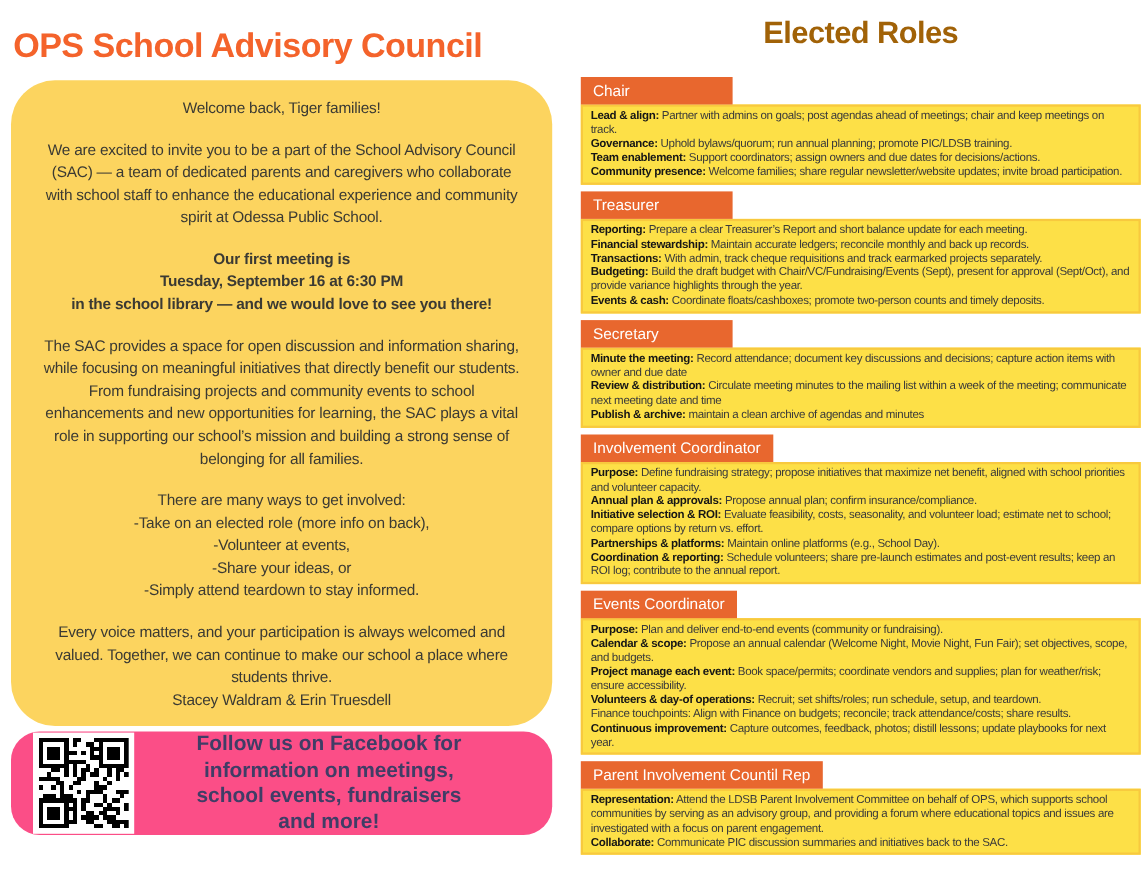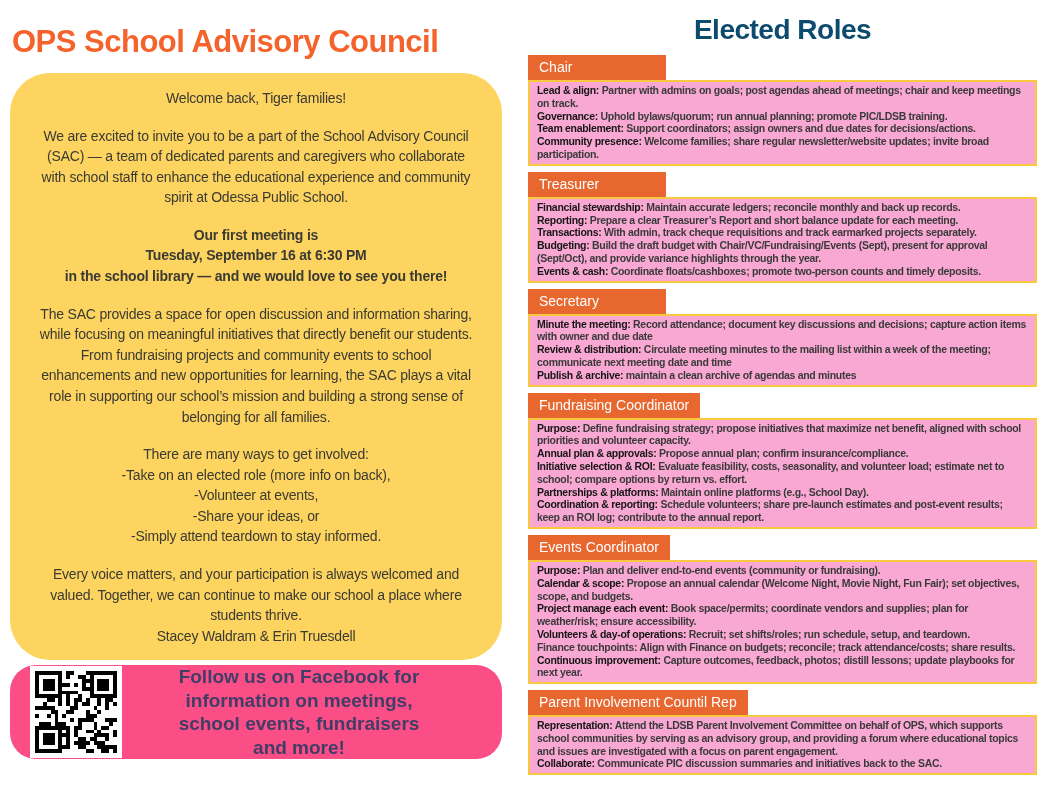--- a/index.html
+++ b/index.html
@@ -35,32 +35,32 @@
     box-sizing:border-box;padding:5px;display:flex;
   }
   .qr-box svg{width:100%;height:100%;shape-rendering:crispEdges;}
   .fb-text{
     flex:1;text-align:center;color:#403D66;font-weight:700;
     font-size:19px;line-height:1.24;padding-right:26px;
   }
 
   
   .roles-title{
-    margin:8px 0 9px;font-size:28px;font-weight:800;text-align:center;
-    color:#0c4a6e;letter-spacing:-0.5px;
+    margin:8px 0 24px;font-size:28px;font-weight:800;text-align:center;
+    color:#a16207;letter-spacing:-0.5px;
   }
   .role-section{margin-bottom:6px;}
   .role-tab{
     display:inline-block;background:#E8672E;color:#ffffff;font-weight:400;
     font-size:14px;line-height:17px;padding:4px 11px;min-width:116px;
     vertical-align:bottom;
   }
   .role-box{
-    border:2px solid #F8C93E;background:#f9a8d4;padding:2px 7px 3px;
-    font-size:10.5px;line-height:1.22;letter-spacing:-0.3px;color:#3A3A3A;font-weight:bold;
+    border:2px solid #F8C93E;background:#fde047;padding:2px 7px 3px;
+    font-size:10.5px;line-height:1.22;letter-spacing:-0.3px;color:#3A3A3A;
   }
   .entry b{color:#161616;}
 </style>
 </head>
 <body>
 
 <div class="page">
 
   <div class="col-left">
     <h1 class="page-title">OPS School Advisory Council</h1>
@@ -337,39 +337,39 @@
         <div class="entry"><b>Lead &amp; align:</b><span> Partner with admins on goals; post agendas ahead of meetings; chair and keep meetings on track.</span></div>
         <div class="entry"><b>Governance:</b><span> Uphold bylaws/quorum; run annual planning; promote PIC/LDSB training.</span></div>
         <div class="entry"><b>Team enablement:</b><span> Support coordinators; assign owners and due dates for decisions/actions.</span></div>
         <div class="entry"><b>Community presence:</b><span> Welcome families; share regular newsletter/website updates; invite broad participation.</span></div>
       </div>
     </div>
 
     <div class="role-section">
       <div class="role-tab">Treasurer</div>
       <div class="role-box">
+        <div class="entry"><b>Reporting:</b><span> Prepare a clear Treasurer’s Report and short balance update for each meeting.</span></div>
         <div class="entry"><b>Financial stewardship:</b><span> Maintain accurate ledgers; reconcile monthly and back up records.</span></div>
-        <div class="entry"><b>Reporting:</b><span> Prepare a clear Treasurer’s Report and short balance update for each meeting.</span></div>
         <div class="entry"><b>Transactions:</b><span> With admin, track cheque requisitions and track earmarked projects separately.</span></div>
         <div class="entry"><b>Budgeting:</b><span> Build the draft budget with Chair/VC/Fundraising/Events (Sept), present for approval (Sept/Oct), and provide variance highlights through the year.</span></div>
         <div class="entry"><b>Events &amp; cash:</b><span> Coordinate floats/cashboxes; promote two-person counts and timely deposits.</span></div>
       </div>
     </div>
 
     <div class="role-section">
       <div class="role-tab">Secretary</div>
       <div class="role-box">
         <div class="entry"><b>Minute the meeting:</b><span> Record attendance; document key discussions and decisions; capture action items with owner and due date</span></div>
         <div class="entry"><b>Review &amp; distribution:</b><span> Circulate meeting minutes to the mailing list within a week of the meeting; communicate next meeting date and time</span></div>
         <div class="entry"><b>Publish &amp; archive:</b><span> maintain a clean archive of agendas and minutes</span></div>
       </div>
     </div>
 
     <div class="role-section">
-      <div class="role-tab">Fundraising Coordinator</div>
+      <div class="role-tab">Involvement Coordinator</div>
       <div class="role-box">
         <div class="entry"><b>Purpose:</b><span> Define fundraising strategy; propose initiatives that maximize net benefit, aligned with school priorities and volunteer capacity.</span></div>
         <div class="entry"><b>Annual plan &amp; approvals:</b><span> Propose annual plan; confirm insurance/compliance.</span></div>
         <div class="entry"><b>Initiative selection &amp; ROI:</b><span> Evaluate feasibility, costs, seasonality, and volunteer load; estimate net to school; compare options by return vs. effort.</span></div>
         <div class="entry"><b>Partnerships &amp; platforms:</b><span> Maintain online platforms (e.g., School Day).</span></div>
         <div class="entry"><b>Coordination &amp; reporting:</b><span> Schedule volunteers; share pre-launch estimates and post-event results; keep an ROI log; contribute to the annual report.</span></div>
       </div>
     </div>
 
     <div class="role-section">

